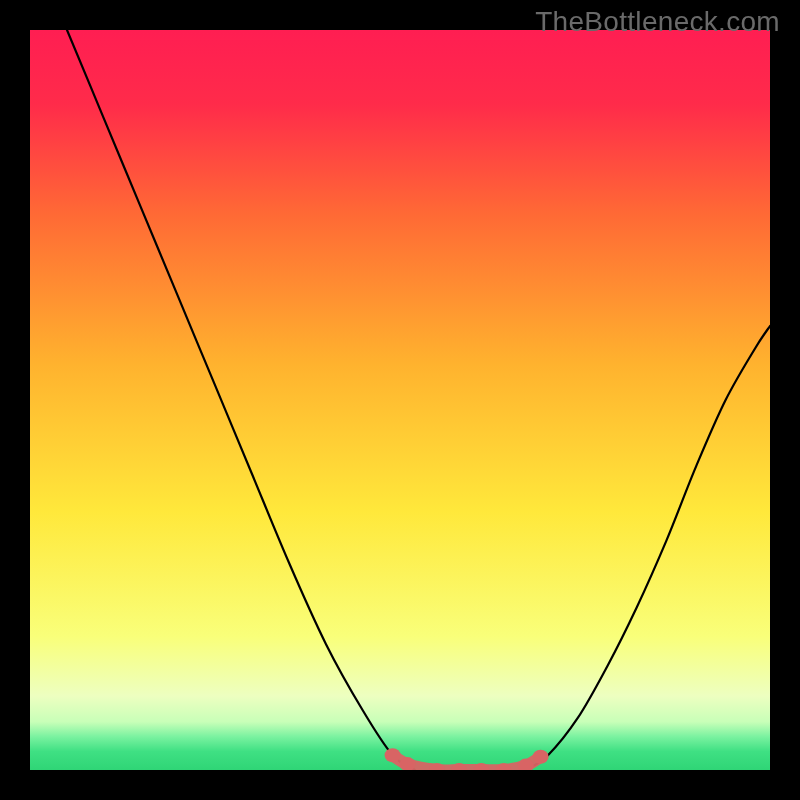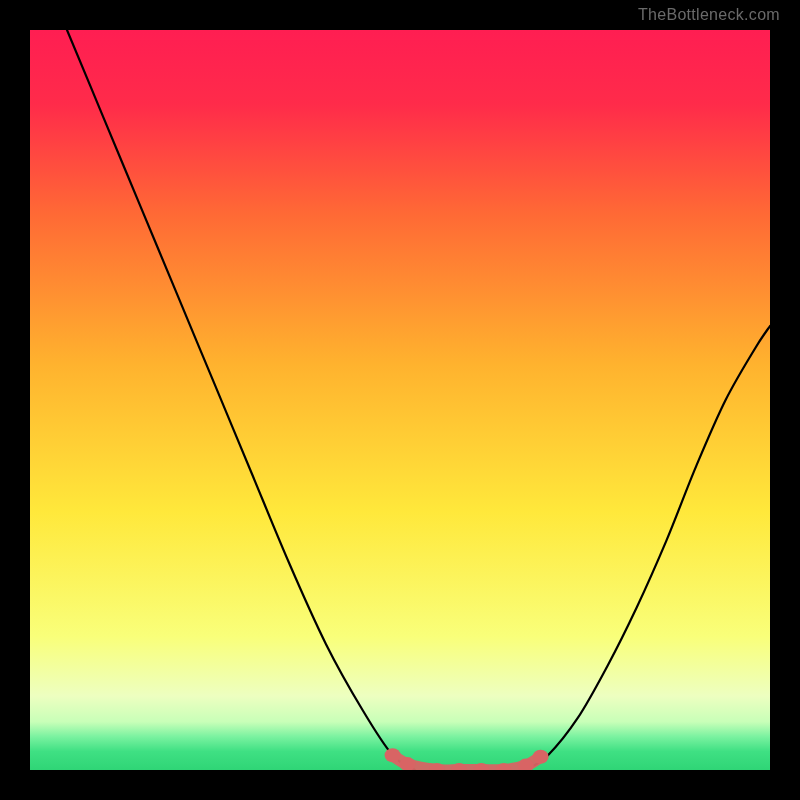--- a/index.html
+++ b/index.html
@@ -39,21 +39,21 @@
     left: 0;
     top: 0;
     width: 740px;
     height: 740px;
   }
   .watermark {
     position: absolute;
     top: 6px;
     right: 20px;
     color: #6a6a6a;
-    font-size: 16px;
+    font-size: 28px;
     letter-spacing: 0.3px;
     font-weight: 400;
     user-select: none;
   }
 </style>
 </head>
 <body>
 
 <div class="frame">
 

